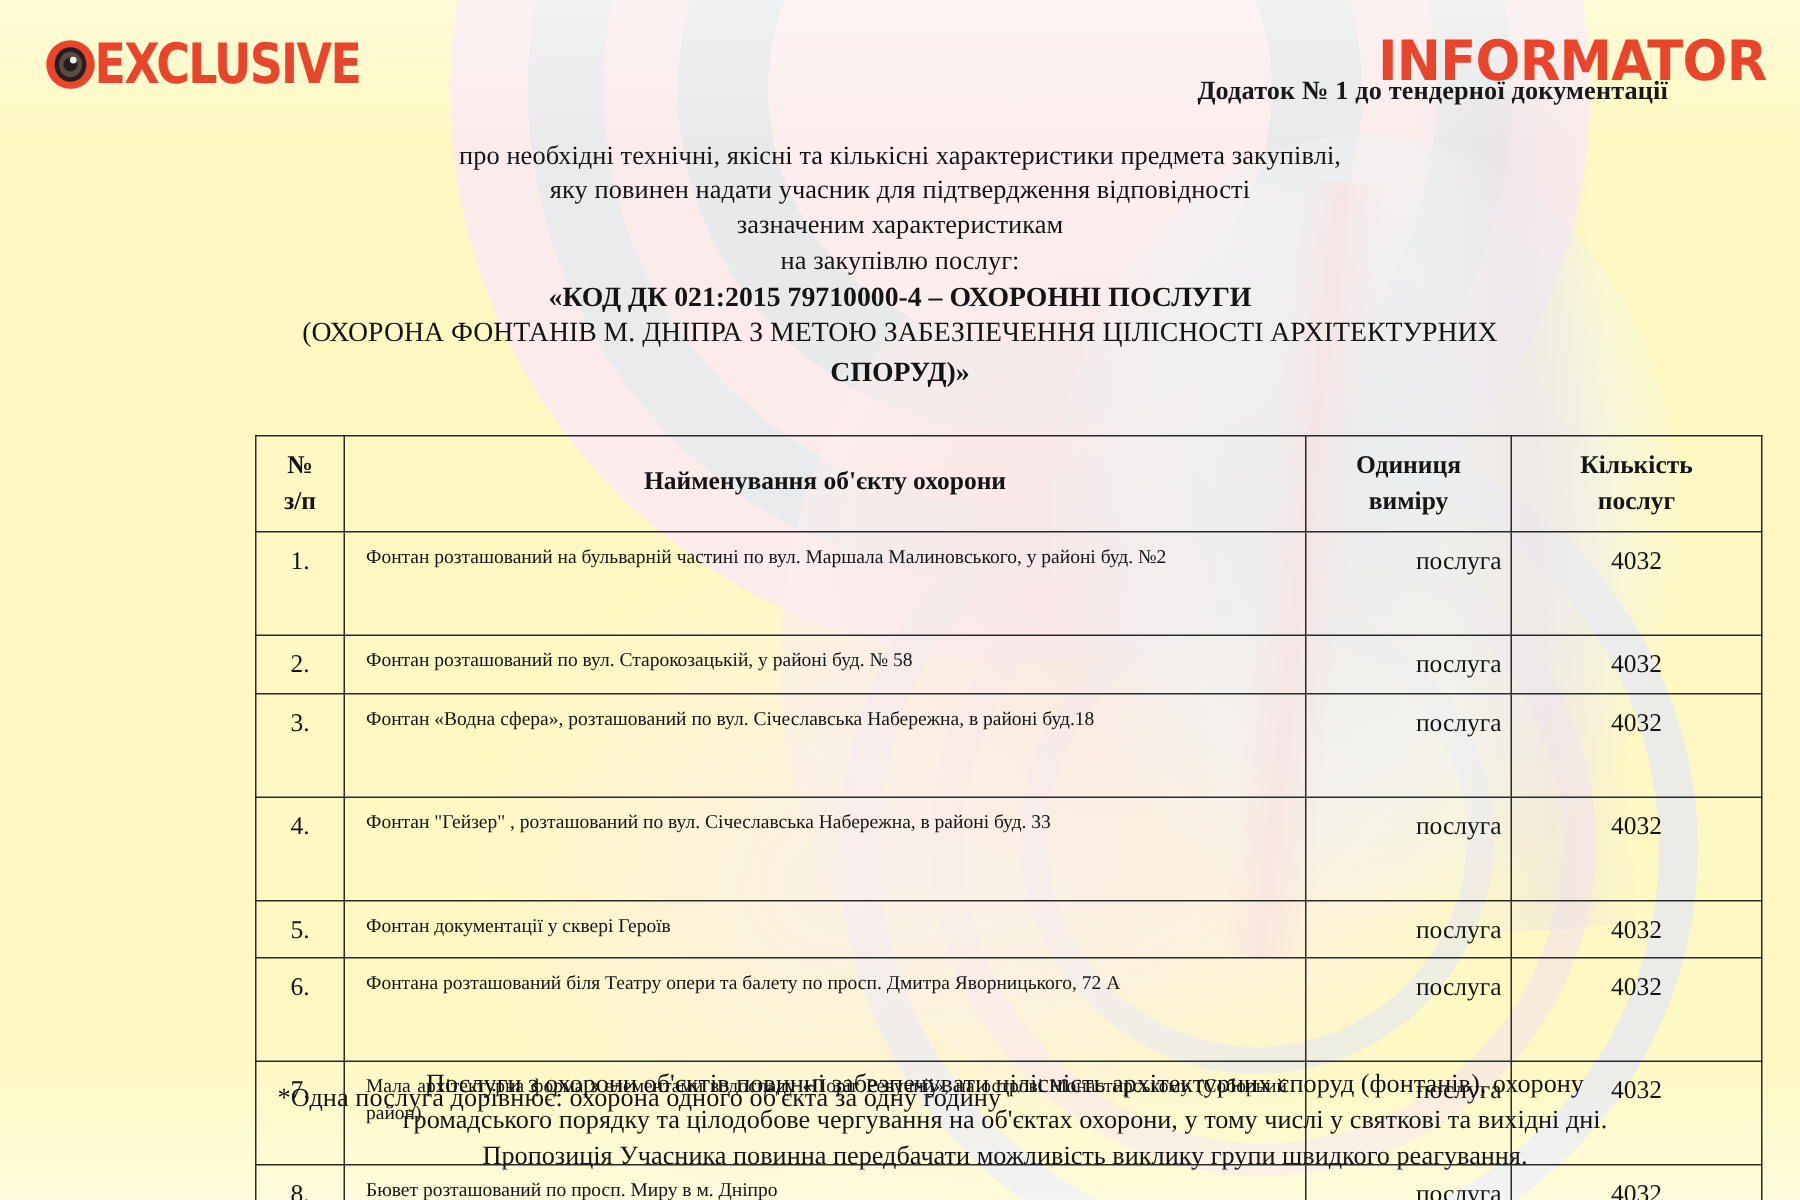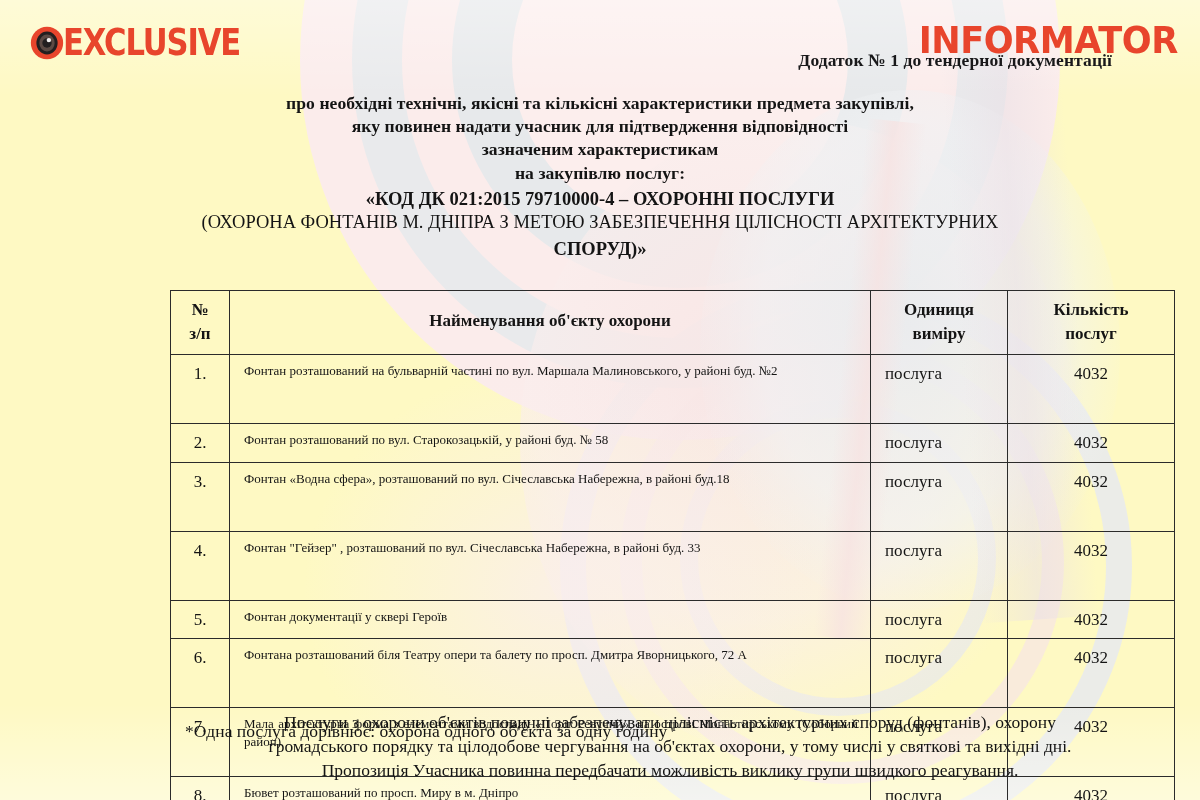--- a/index.html
+++ b/index.html
@@ -198,21 +198,21 @@
     text-align: center;
   }
   .t-head {
     font-weight: 700;
     font-size: 19px;
     letter-spacing: 0.6px;
     margin-bottom: 16px;
     color: #141414;
   }
   .t-sub {
-    font-weight: 700;
+    font-weight: 400;
     font-size: 17.6px;
     line-height: 1.32;
     color: #141414;
     letter-spacing: 0.05px;
   }
   .t-code {
     font-weight: 700;
     font-size: 18.5px;
     line-height: 1.3;
     margin-top: 2px;
@@ -273,21 +273,21 @@
     padding: 7px 12px 7px 14px;
     text-align: justify;
     text-align-last: left;
     color: #141414;
     hyphens: none;
   }
   .td-unit {
     font-size: 17px;
     padding: 7px 6px 7px 14px;
     line-height: 1.38;
-    text-align: left;
+    text-align: right;
     color: #141414;
   }
   .td-qty {
     font-size: 17px;
     padding: 7px 6px 7px 6px;
     line-height: 1.38;
     text-align: center;
     color: #141414;
   }
   tr.r-tall .td-num,

